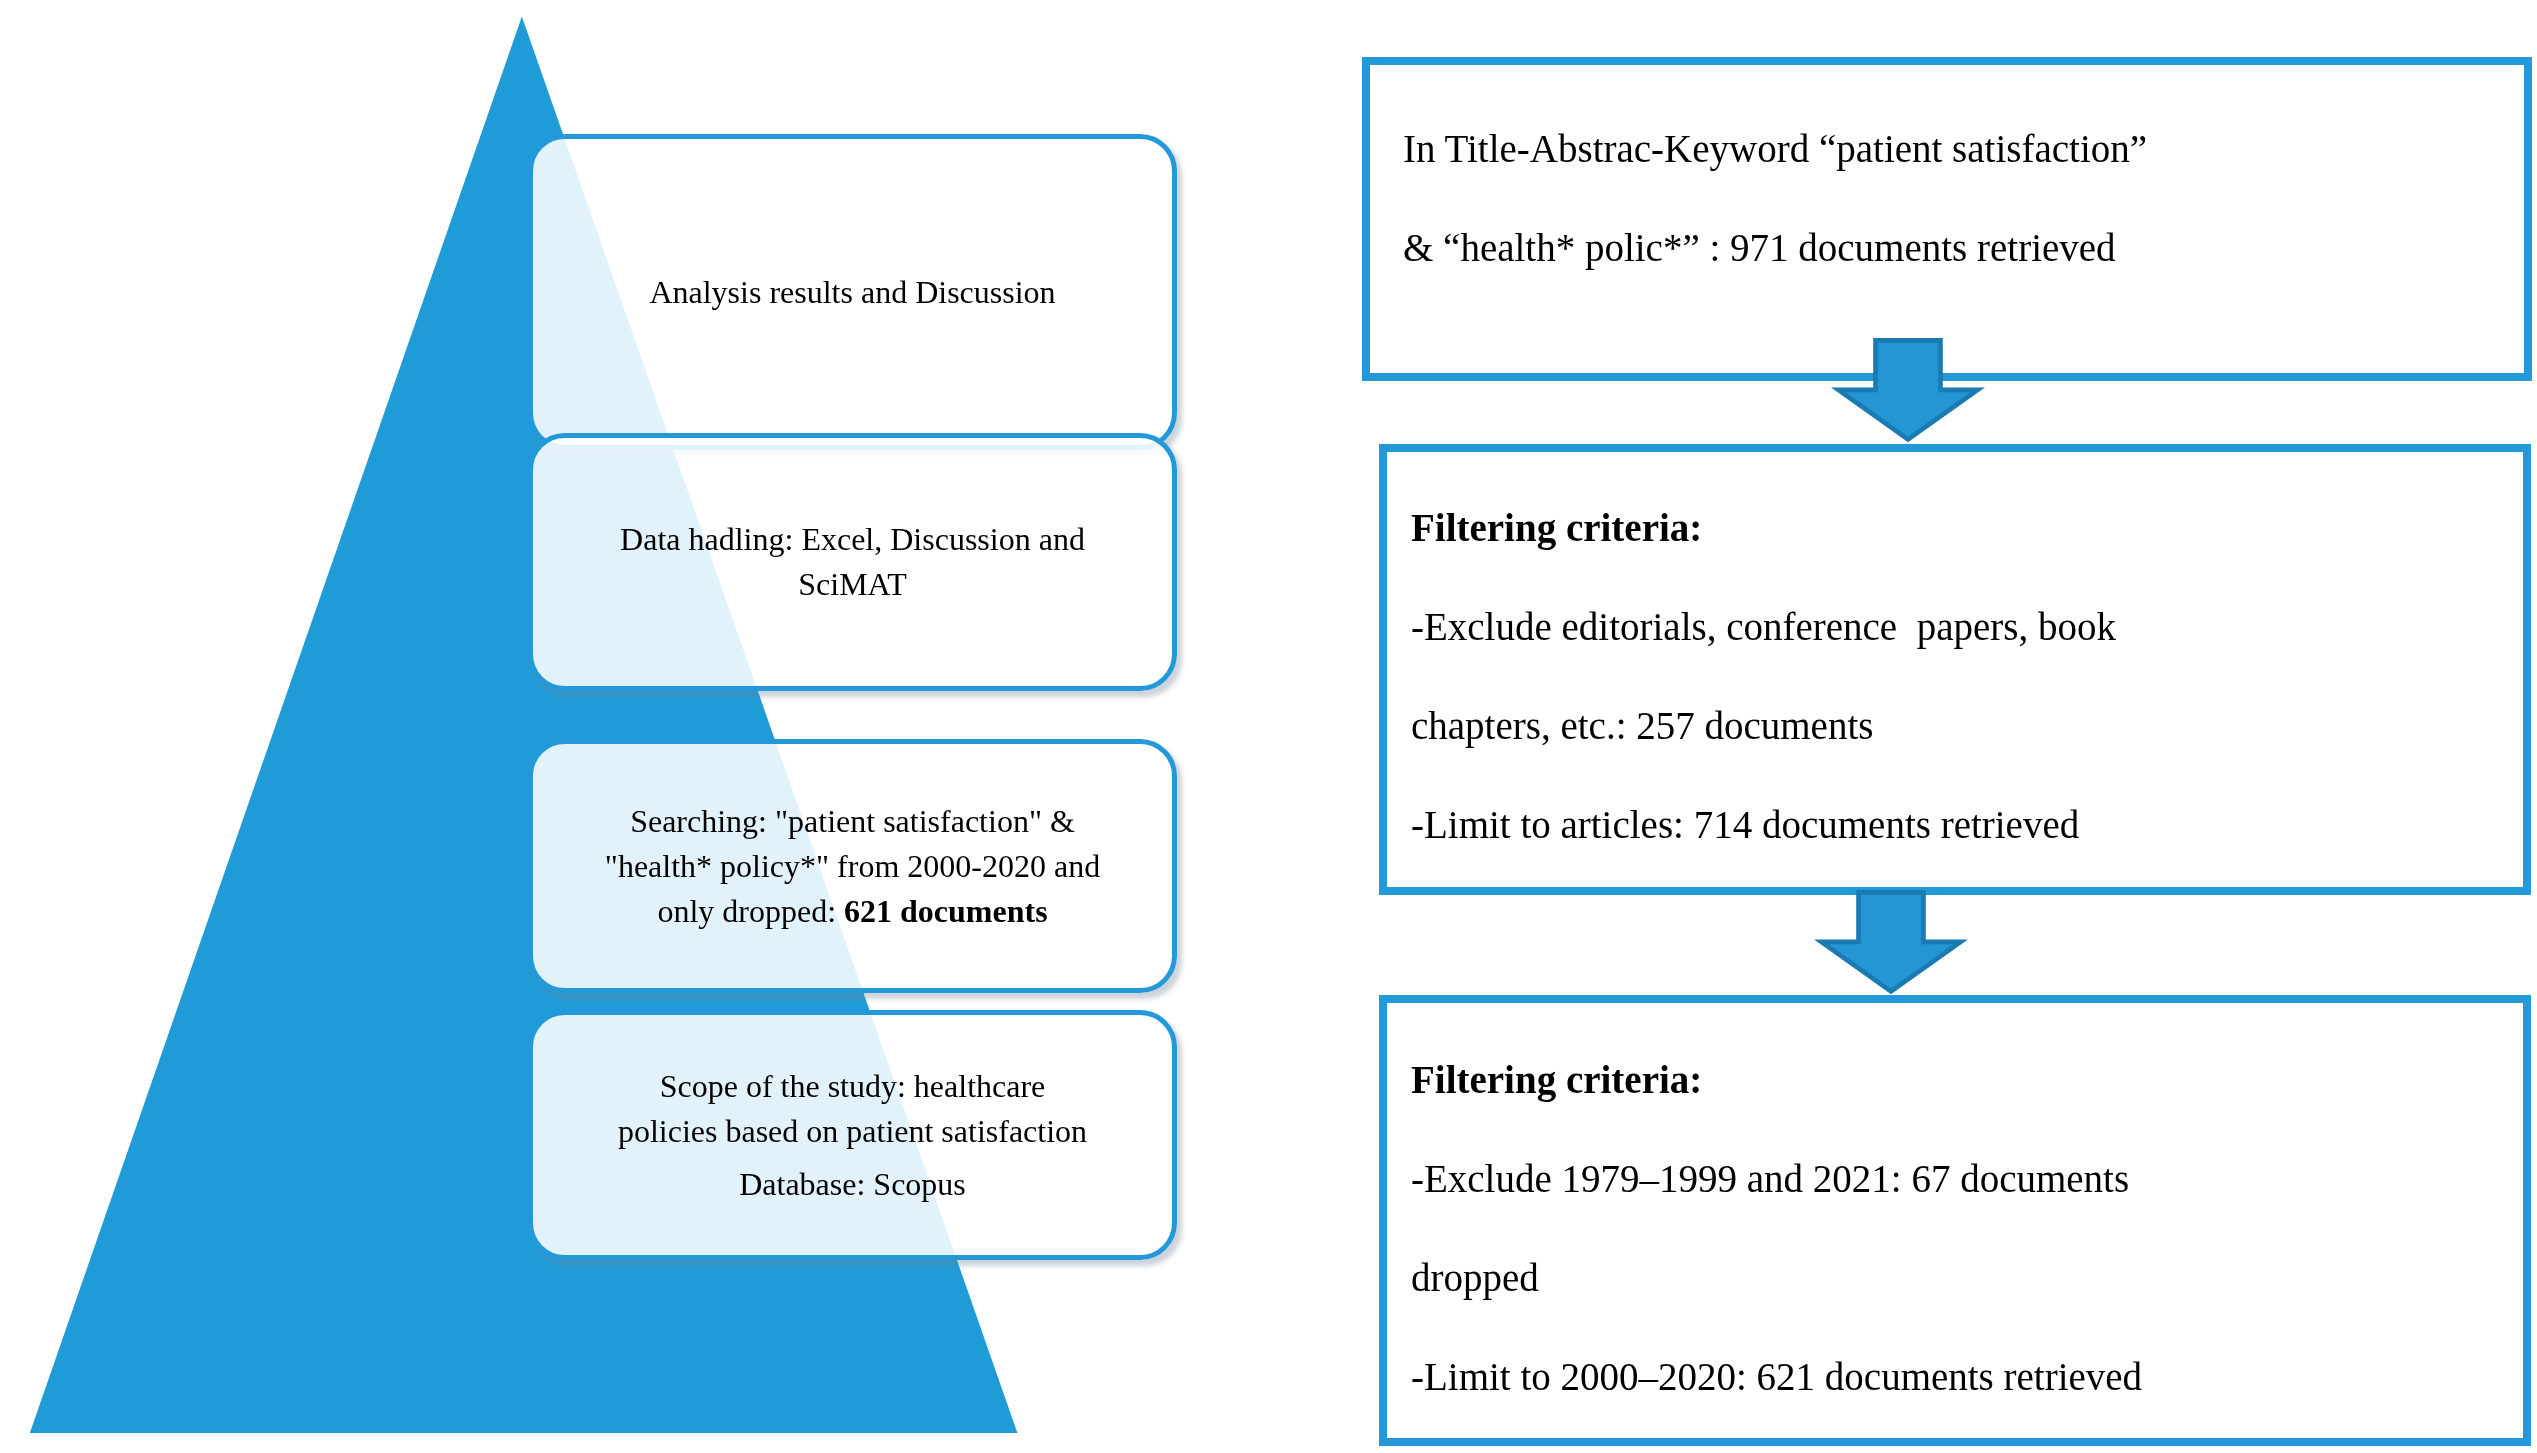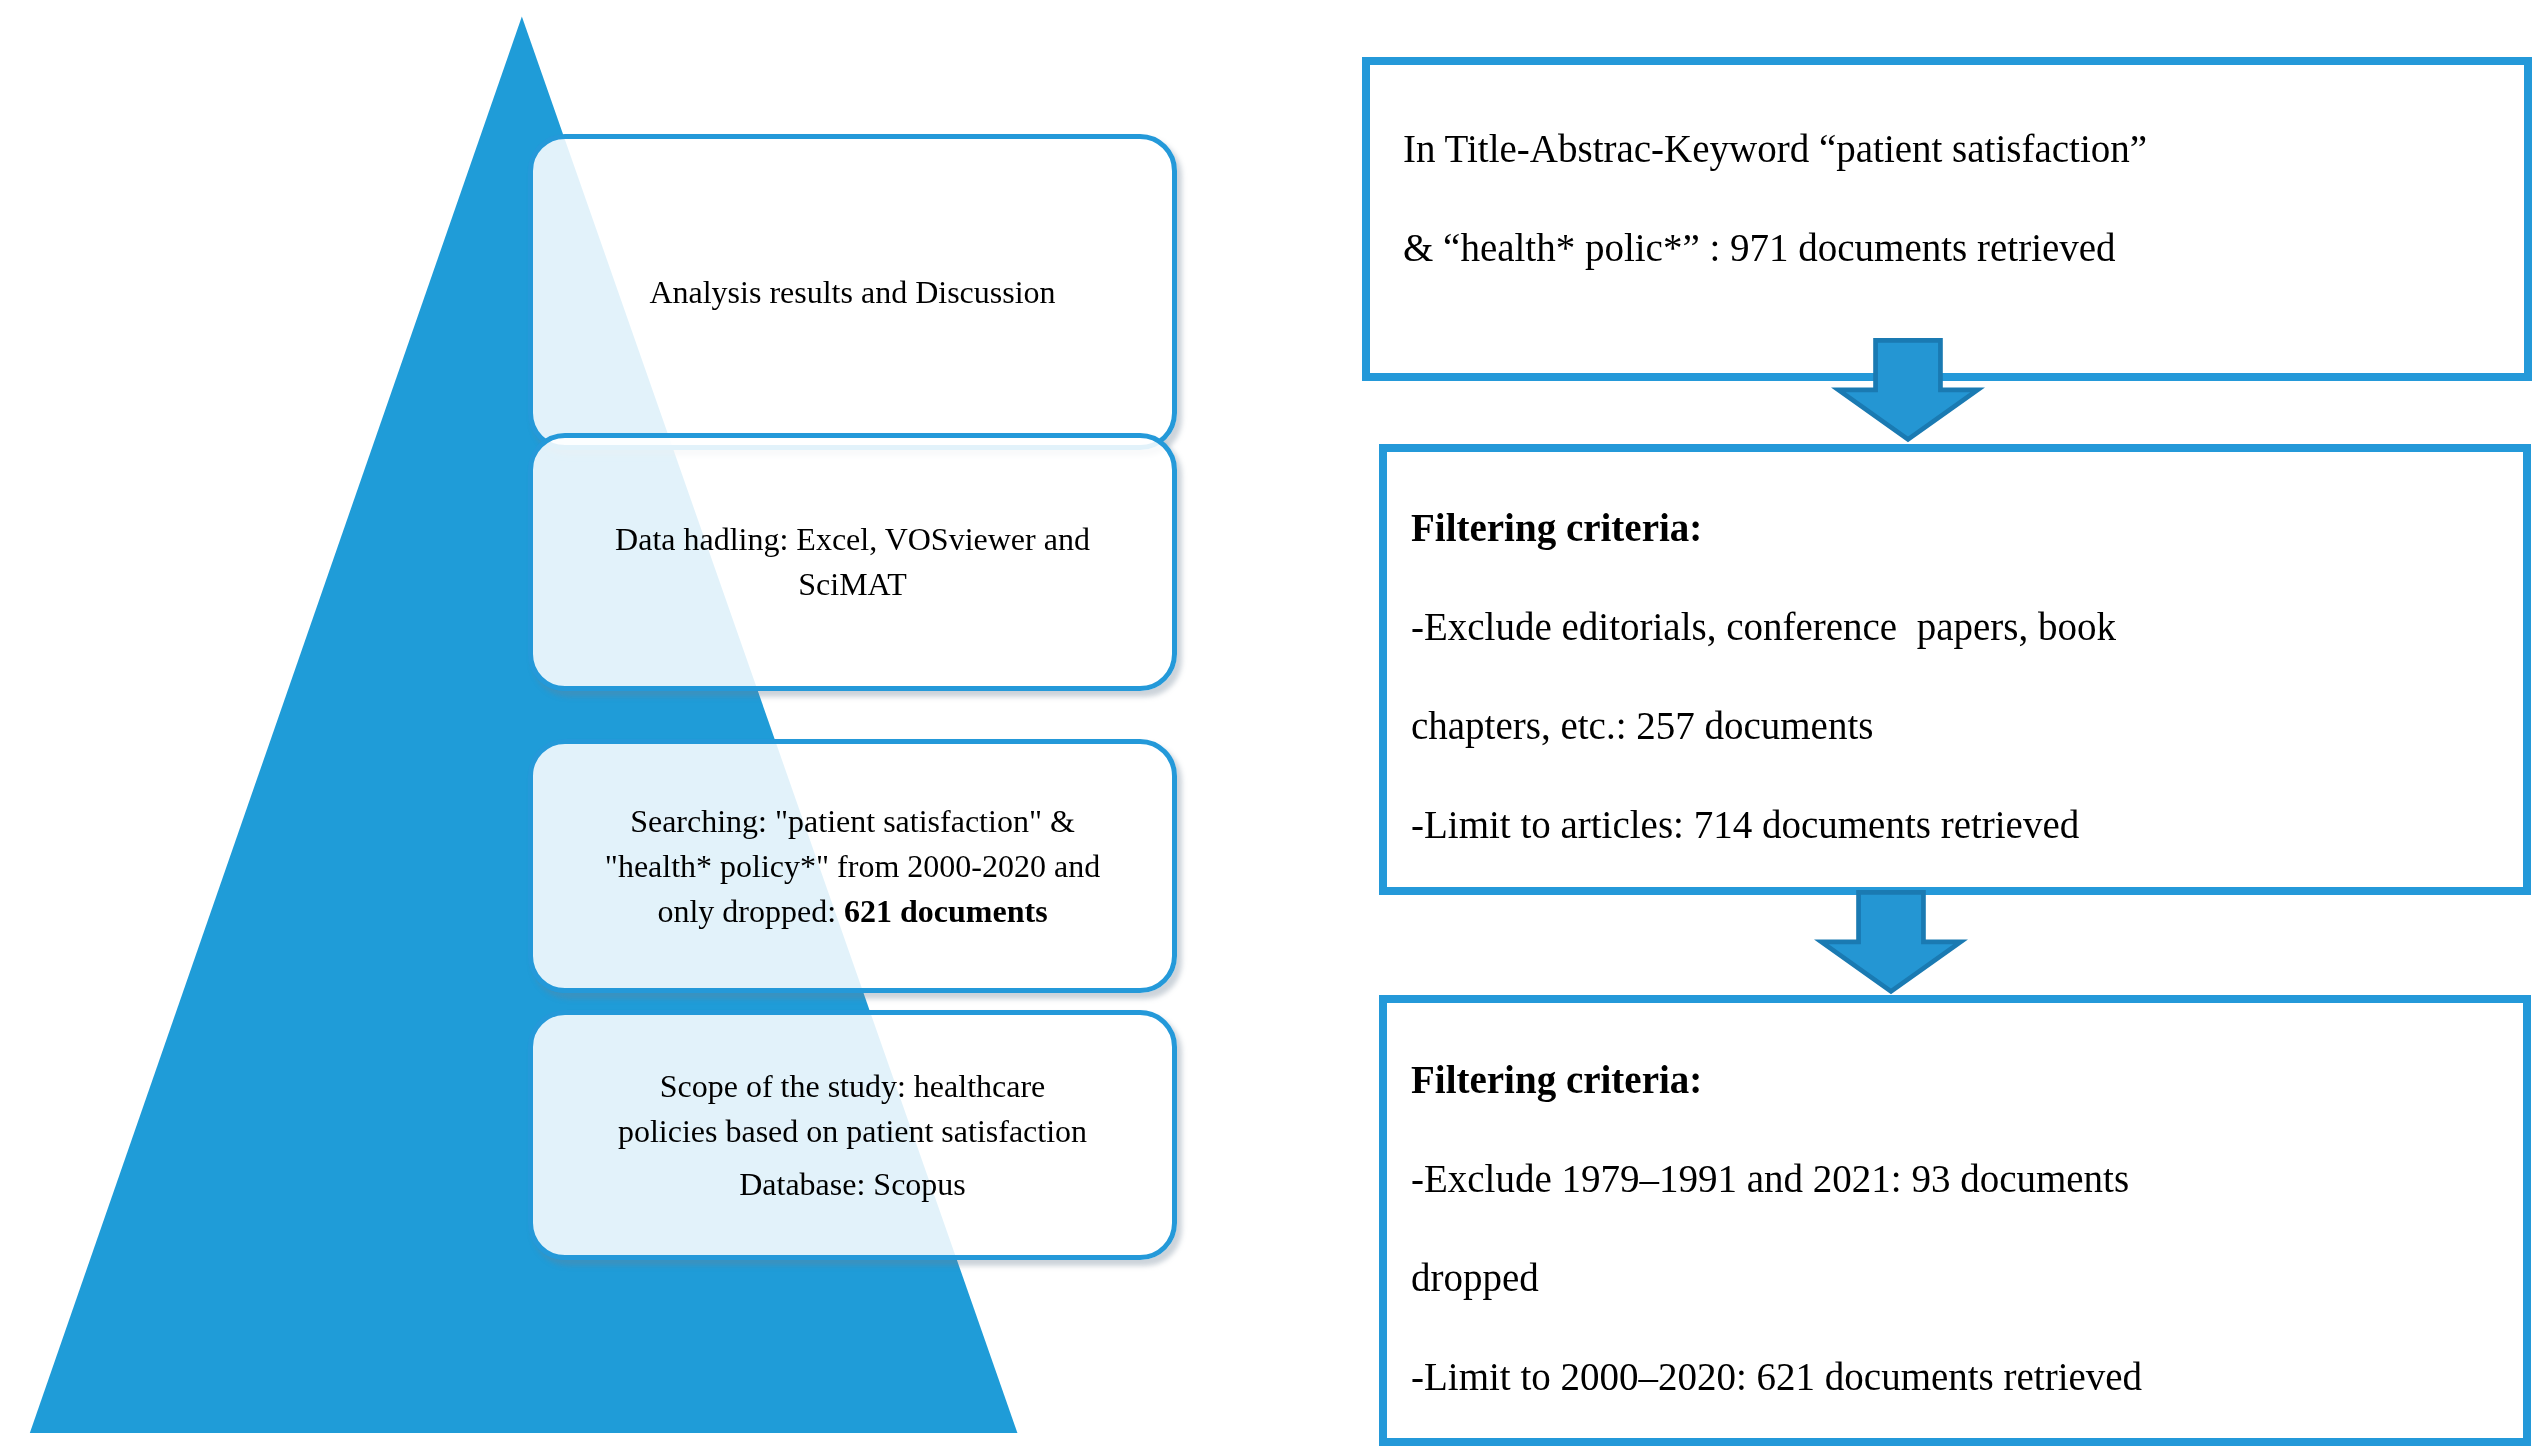--- a/index.html
+++ b/index.html
@@ -56,21 +56,21 @@
 
   <svg class="triangle-svg" width="1065" height="1453" viewBox="0 0 1800 2457" aria-hidden="true">
     <polygon points="882,28 50,2423 1720,2423" fill="#1f9cd8"></polygon>
   </svg>
 
   <div class="pyr-box pyr-box-1">
     <div class="line">Analysis results and Discussion</div>
   </div>
 
   <div class="pyr-box pyr-box-2">
-    <div class="line">Data hadling: Excel, VOSviewer and</div>
+    <div class="line">Data hadling: Excel, Discussion and</div>
     <div class="line">SciMAT</div>
   </div>
 
   <div class="pyr-box pyr-box-3">
     <div class="line">Searching: "patient satisfaction" &amp;</div>
     <div class="line">"health* policy*" from 2000-2020 and</div>
     <div class="line">
       <span>only dropped: </span><b>621 documents</b>
     </div>
   </div>
@@ -98,19 +98,19 @@
     <div class="line">chapters, etc.: 257 documents</div>
     <div class="line">-Limit to articles: 714 documents retrieved</div>
   </div>
 
   <svg class="arrow-svg arrow-2" width="154" height="105" viewBox="0 0 260 178" aria-hidden="true">
     <polygon points="75,4 185,4 185,88 248,88 130,172 12,88 75,88" stroke="#1a7ab2" stroke-width="8" stroke-linejoin="miter" fill="#2496d3"></polygon>
   </svg>
 
   <div class="flow-box flow-box-3">
     <div class="title">Filtering criteria:</div>
-    <div class="line">-Exclude 1979–1991 and 2021: 93 documents</div>
+    <div class="line">-Exclude 1979–1999 and 2021: 67 documents</div>
     <div class="line">dropped</div>
     <div class="line">-Limit to 2000–2020: 621 documents retrieved</div>
   </div>
 
 </div>
 
 
 </body></html>

